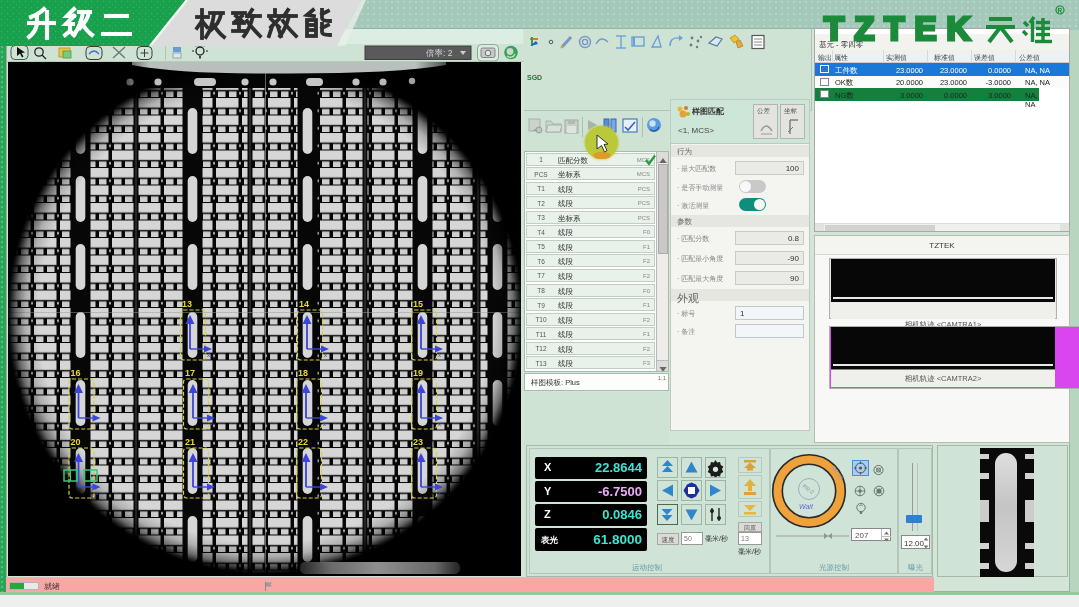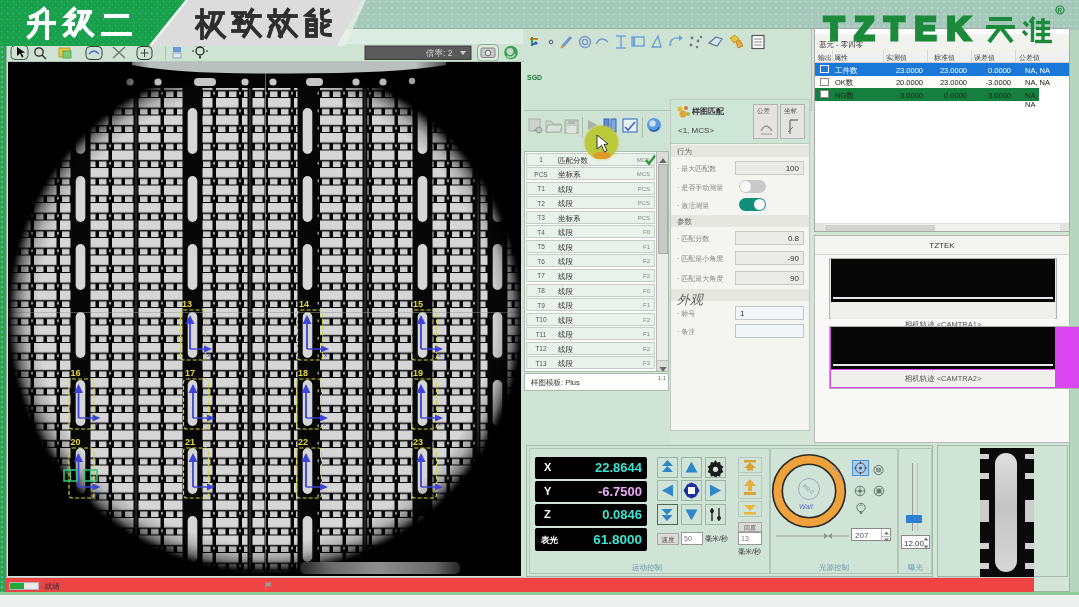--- a/index.html
+++ b/index.html
@@ -494,21 +494,21 @@
     </div>
   <div class="abs" style="left:0;top:115px;width:138px;height:12px;background:#e6e6e1;"></div>
   <div class="abs" style="left:6px;top:117px;font-size:7.5px;color:#666;">参数</div>
   <div class="abs" style="left:6px;top:134px;font-size:7px;color:#888;">· 匹配分数</div>
   <div class="abs" style="left:64px;top:131px;width:69px;height:14px;background:#eaeae7;border:1px solid #cacac5;font-size:8px;color:#333;text-align:right;padding:2px 4px 0 0;">0.8</div>
   <div class="abs" style="left:6px;top:154px;font-size:7px;color:#888;">· 匹配最小角度</div>
   <div class="abs" style="left:64px;top:151px;width:69px;height:14px;background:#eaeae7;border:1px solid #cacac5;font-size:8px;color:#333;text-align:right;padding:2px 4px 0 0;">-90</div>
   <div class="abs" style="left:6px;top:174px;font-size:7px;color:#888;">· 匹配最大角度</div>
   <div class="abs" style="left:64px;top:171px;width:69px;height:14px;background:#eaeae7;border:1px solid #cacac5;font-size:8px;color:#333;text-align:right;padding:2px 4px 0 0;">90</div>
   <div class="abs" style="left:0;top:189px;width:138px;height:12px;background:#e6e6e1;"></div>
-  <div class="abs" style="left:6px;top:191px;font-size:13px;color:#666;font-style:italic;">外观</div>
+  <div class="abs" style="left:6px;top:191px;font-size:11px;color:#666;">外观</div>
   <div class="abs" style="left:6px;top:209px;font-size:7px;color:#888;">· 标号</div>
   <div class="abs" style="left:64px;top:206px;width:69px;height:14px;background:#f2f6f8;border:1px solid #c0c8cc;font-size:8px;color:#333;padding:2px 0 0 4px;">1</div>
   <div class="abs" style="left:6px;top:227px;font-size:7px;color:#888;">· 备注</div>
   <div class="abs" style="left:64px;top:224px;width:69px;height:14px;background:#f2f6f8;border:1px solid #c0c8cc;"></div>
 </div>
 
 <div class="abs" id="righttable" style="left:814px;top:28px;width:256px;height:204px;background:#fff;border:1px solid #a9a9a9;overflow:hidden;">
   <div class="abs" style="left:0;top:5px;width:254px;height:21px;background:#f2f2ef;border-bottom:1px solid #d0d0d0;">
     <span class="abs" style="left:4px;top:6px;font-size:7.5px;color:#333;">基元 - 零四零</span>
   </div>
@@ -734,21 +734,21 @@
     <div class="abs" style="left:0;top:95px;width:9px;height:6px;background:#d2d2d2;"></div>
     <div class="abs" style="left:0;top:115px;width:9px;height:6px;background:#d2d2d2;"></div>
     <div class="abs" style="right:0;top:6px;width:9px;height:5px;background:#d2d2d2;"></div>
     <div class="abs" style="right:0;top:25px;width:9px;height:6px;background:#d2d2d2;"></div>
     <div class="abs" style="right:0;top:52px;width:9px;height:22px;background:#cccccc;"></div>
     <div class="abs" style="right:0;top:95px;width:9px;height:6px;background:#d2d2d2;"></div>
     <div class="abs" style="right:0;top:115px;width:9px;height:6px;background:#d2d2d2;"></div>
   </div>
 </div>
 
-<div class="abs" style="left:6px;top:577px;width:1028px;height:15px;background:#ef4444;border-top:1px solid #c5c5c5;padding-left:48px;">
+<div class="abs" style="left:6px;top:577px;width:928px;height:15px;background:#fca5a5;border-top:1px solid #c5c5c5;padding-left:48px;">
   <div class="abs" style="left:3px;top:4px;width:30px;height:8px;background:#e9e9e9;border:1px solid #b5b5b5;">
     <div class="abs" style="left:0px;top:0px;width:14px;height:6px;background:#22a93c;"></div>
   </div>
   <div class="abs" style="left:38px;top:3px;font-size:8px;color:#333;">就绪</div>
   <svg class="abs" style="left:258px;top:4px" width="10" height="9">
       <line x1="1.5" y1="0" x2="1.5" y2="9" stroke="#8a8a8a" stroke-width="1"></line>
       <path d="M2 0.5 L8 0.5 L6.5 2.5 L8 4.5 L2 4.5 Z" fill="#9a9a9a"></path>
     </svg>
 </div>
 

